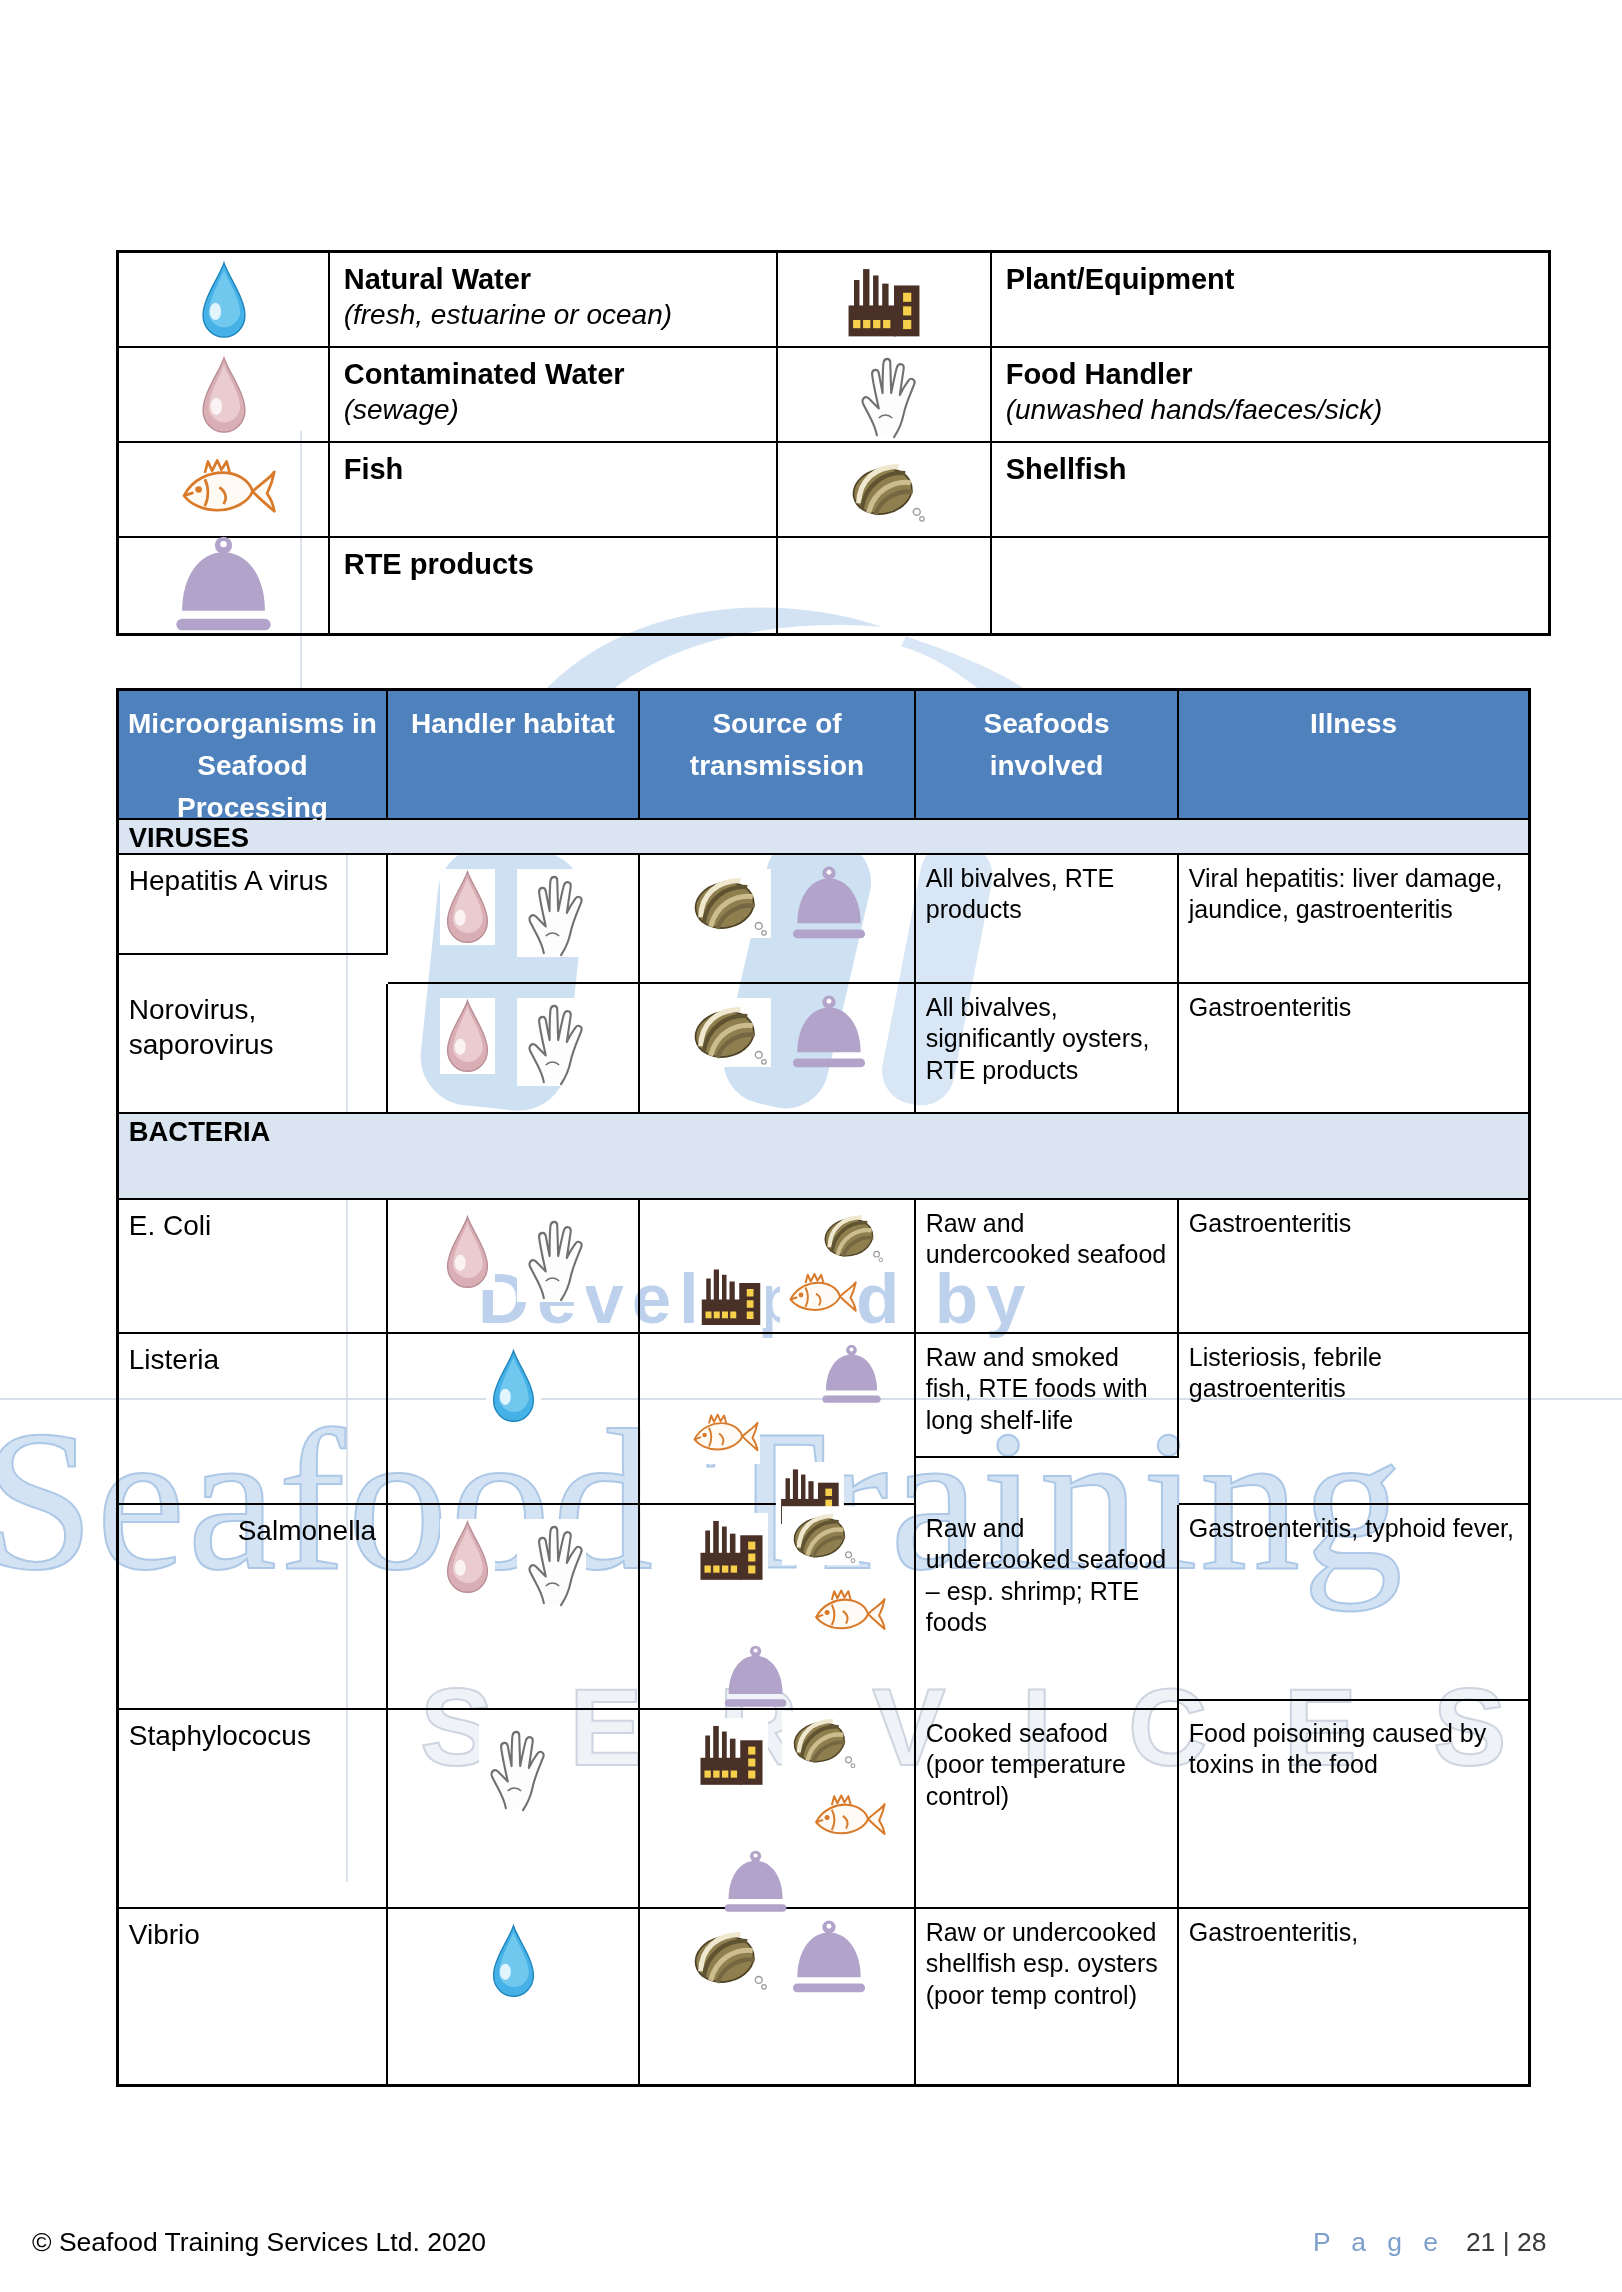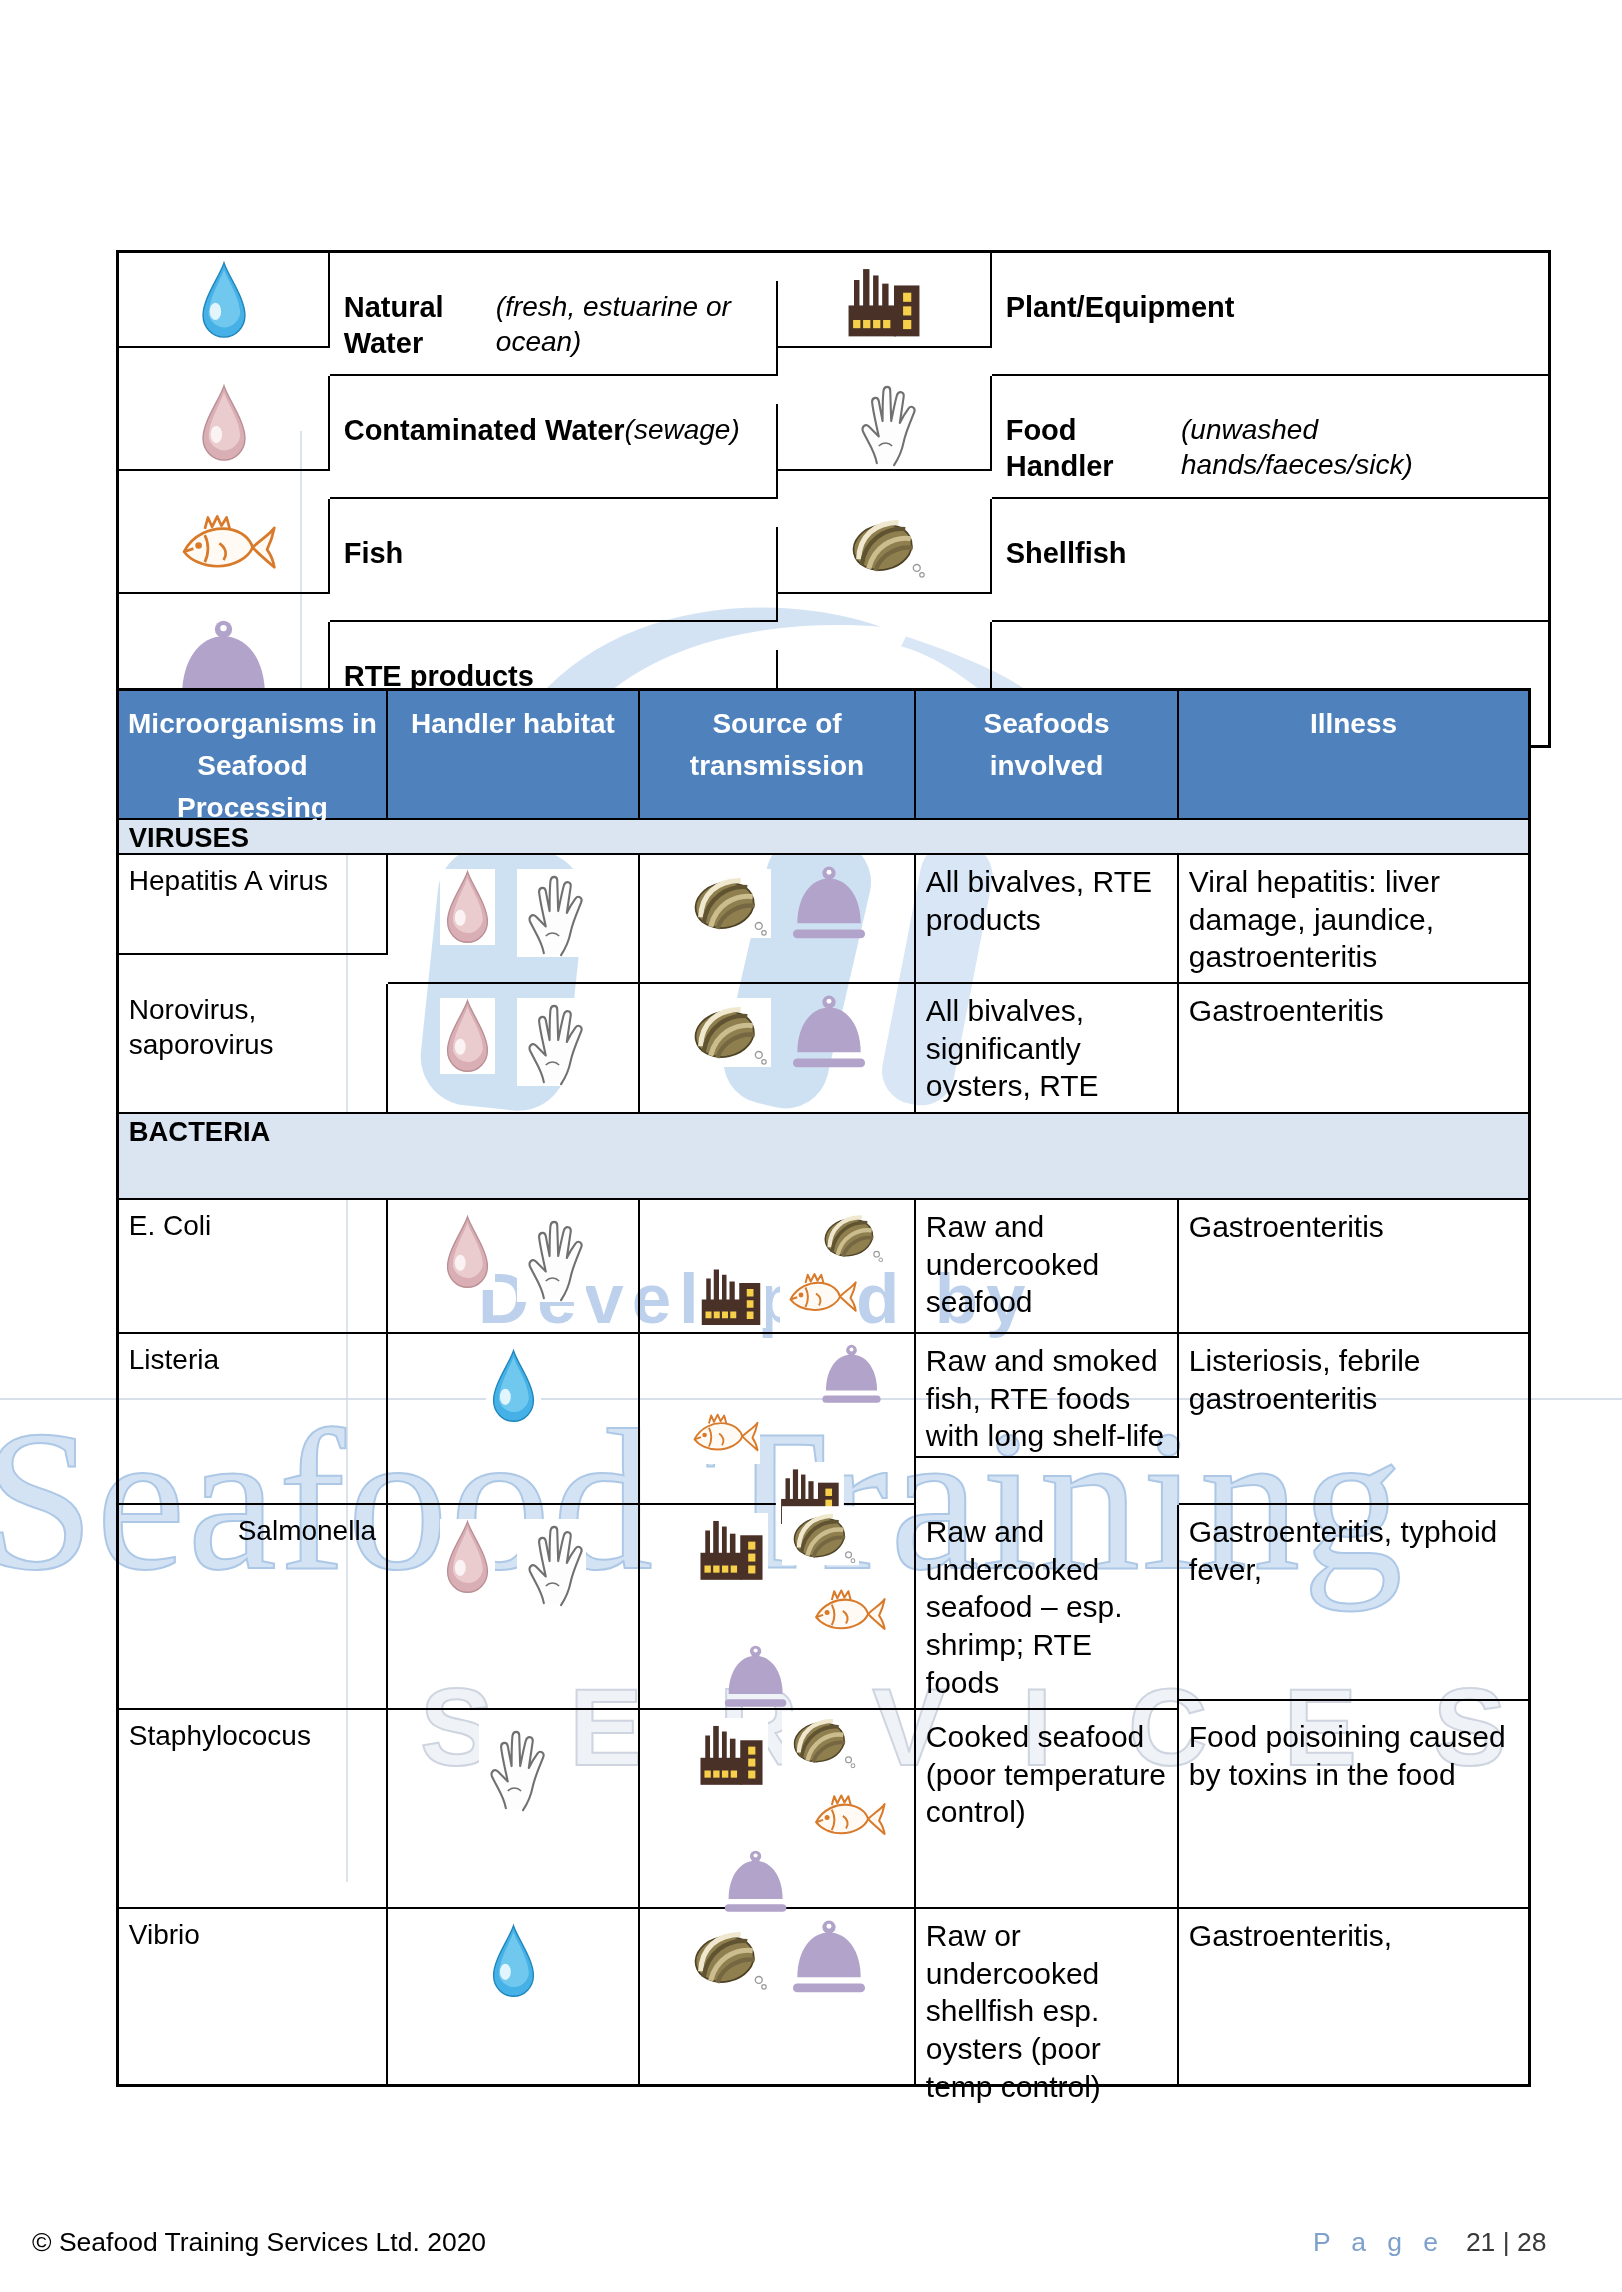--- a/index.html
+++ b/index.html
@@ -17,39 +17,39 @@
             color:#cddff2;-webkit-text-stroke:2px #9fbfe2;opacity:.85;}
   .wm-services{left:420px;top:1663px;font-size:110px;font-weight:700;letter-spacing:76px;
                color:#eef1f6;-webkit-text-stroke:2px #c9d1dd;opacity:.9;white-space:nowrap;}
   .wm-logo{left:372px;top:568px;}
   
   .lgrid{position:absolute;left:116px;top:250px;z-index:1;display:grid;
          grid-template-columns:211px 448px 214px 556px;border:3.9px solid #000;}
   .lcell{box-sizing:border-box;height:95px;border-right:2.9px solid #000;border-bottom:2.9px solid #000;
          display:flex;align-items:center;}
   .lcell.icn-cell{justify-content:center;}
-  .lcell.txt-cell{align-items:flex-start;justify-content:flex-start;
-                  padding:7.8px 13.7px;margin-top:28px;}
+  .lcell.txt-cell{flex-direction:column;align-items:flex-start;justify-content:flex-start;
+                  padding:7.8px 13.7px;}
   .lcell.no-r{border-right:none;} .lcell.no-b{border-bottom:none;}
   .ltitle{font-size:29px;font-weight:700;line-height:1.25;}
   .lsub{font-size:28px;line-height:1.25;font-style:italic;}
   
   .mgrid{position:absolute;left:116px;top:688px;z-index:1;display:grid;
          grid-template-columns:269px 252px 276px 263px 349px;border:3.9px solid #000;}
   .mcell{box-sizing:border-box;border-right:2.9px solid #000;border-bottom:2.9px solid #000;
          background:transparent;overflow:visible;}
   .mcell.no-r{border-right:none;} .mcell.no-b{border-bottom:none;}
   .mhead{height:129px;background:var(--header-blue,#4f81bd);color:#fff;font-weight:700;
          font-size:28px;line-height:1.5;display:flex;align-items:flex-start;justify-content:center;
          text-align:center;padding:11.8px 7.8px;}
   .mband{grid-column:1/-1;background:var(--section-band,#dbe5f1);border-bottom:2.9px solid #000;
          font-size:27.4px;font-weight:700;padding:2px 9.8px;box-sizing:border-box;}
   .band-viruses{height:35px;} .band-bacteria{height:86px;}
   .cname{padding:7.8px 9.8px;font-size:28px;line-height:1.25;}
-  .ctext{padding:7.8px 9.8px;font-size:30px;line-height:1.26;}
+  .ctext{padding:7.8px 9.8px;font-size:25px;line-height:1.26;}
   .chab{display:flex;align-items:flex-start;justify-content:center;gap:21.6px;padding-top:13.7px;}
   .csrc{display:flex;flex-direction:column;padding-top:9.8px;}
   .sline{display:flex;align-items:center;justify-content:center;gap:13.7px;margin-top:-2px;}
   .sline.al-r{justify-content:flex-end;padding-right:10%;}
   .sline.al-l{justify-content:flex-start;padding-left:16%;}
   .sline.al-cr{justify-content:center;transform:translateX(12%);}
   .sline.al-cl{justify-content:center;transform:translateX(-8%);}
   .src-salmonella .sline:first-child .icn:last-child,
   .src-staphylococus .sline:first-child .icn:last-child{transform:translateY(-11.8px);}
   .icn{display:flex;align-items:center;justify-content:center;flex:0 0 auto;}

